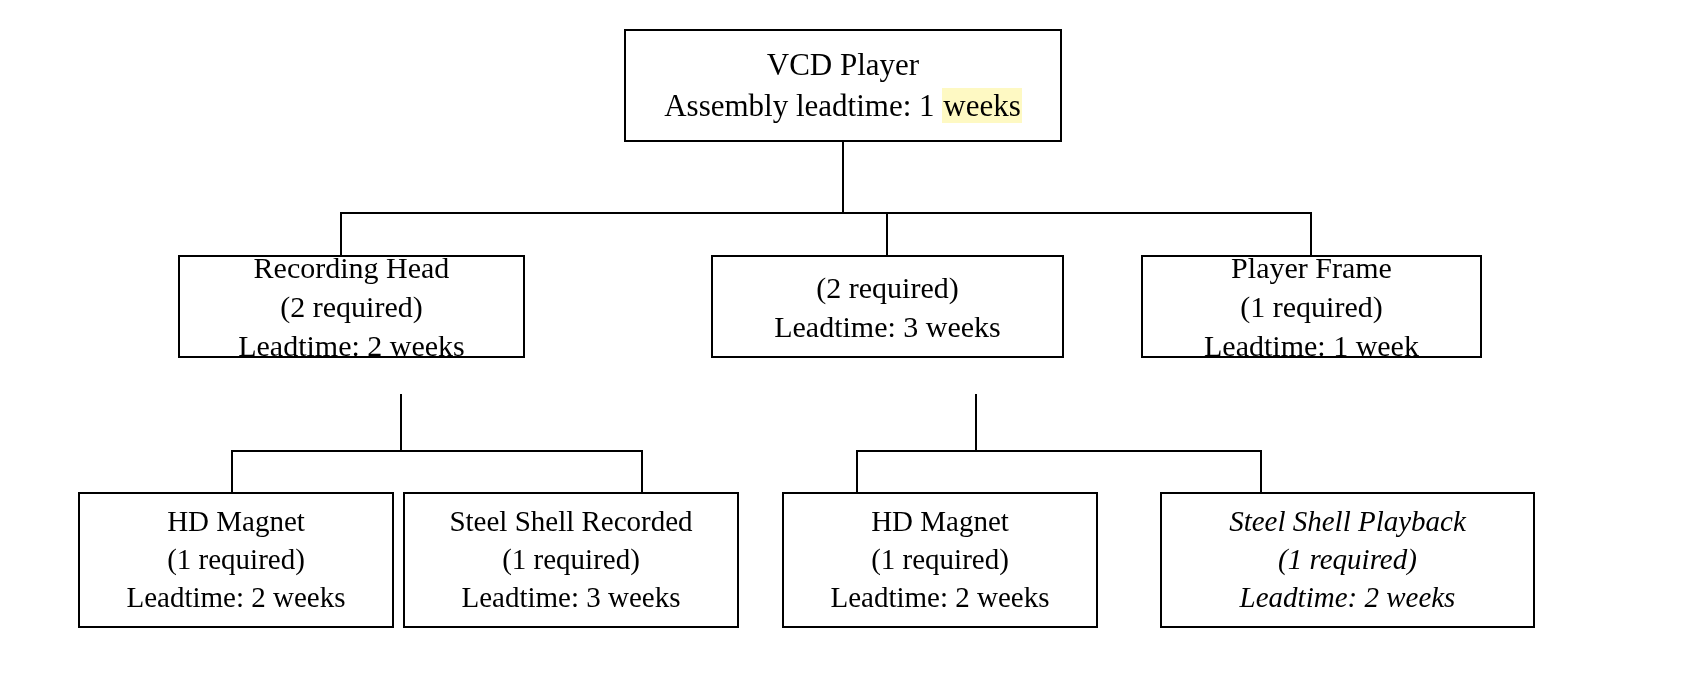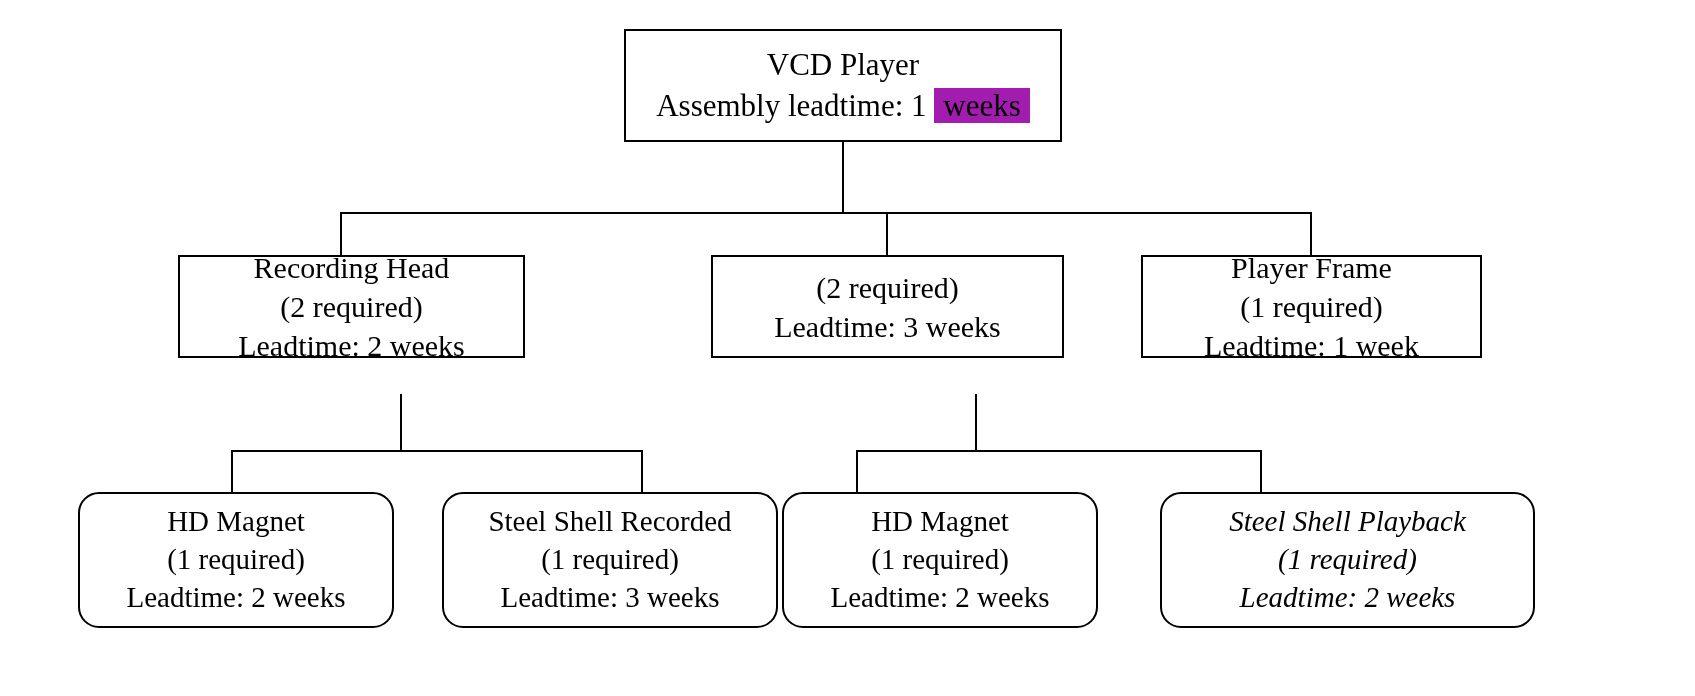--- a/index.html
+++ b/index.html
@@ -55,31 +55,30 @@
     font-size: 30px;
   }
   .mid-recording { left: 178px;  width: 347px; }
   .mid-playback  { left: 711px;  width: 353px; }
   .mid-metal     { left: 1141px; width: 341px; }
 
   .leaf-node {
     top: 492px;
     height: 136px;
     font-size: 29px;
-    border-radius: 21px;
   }
   .leaf-hd-1     { left: 78px;   width: 316px; }
-  .leaf-steel-r  { left: 442px;  width: 336px; align-items: center; }
+  .leaf-steel-r  { left: 403px;  width: 336px; align-items: center; }
   .leaf-hd-2     { left: 782px;  width: 316px; }
   .leaf-steel-p  { left: 1160px; width: 375px; font-style: italic; }
 
   
   .highlight {
-    background-color: #a21caf;
-    padding: 0 9px;
+    background-color: #fef9c3;
+    padding: 0 1px;
   }
 
   
   .conn {
     position: absolute;
     background: #000000;
     z-index: 1;
   }
   .conn-v { width: 2px; }
   .conn-h { height: 2px; }

